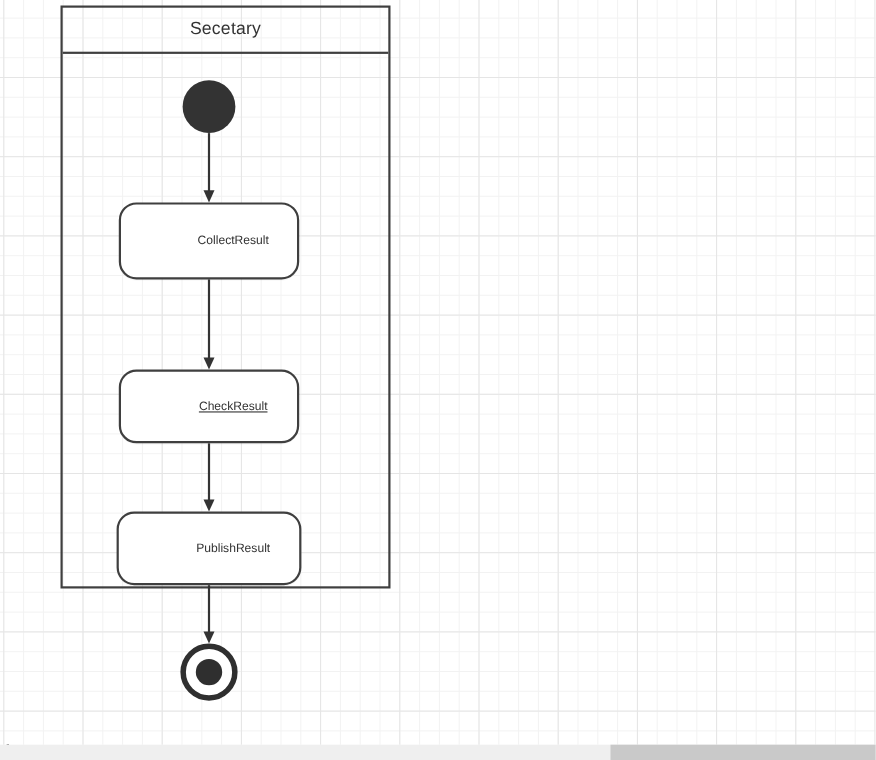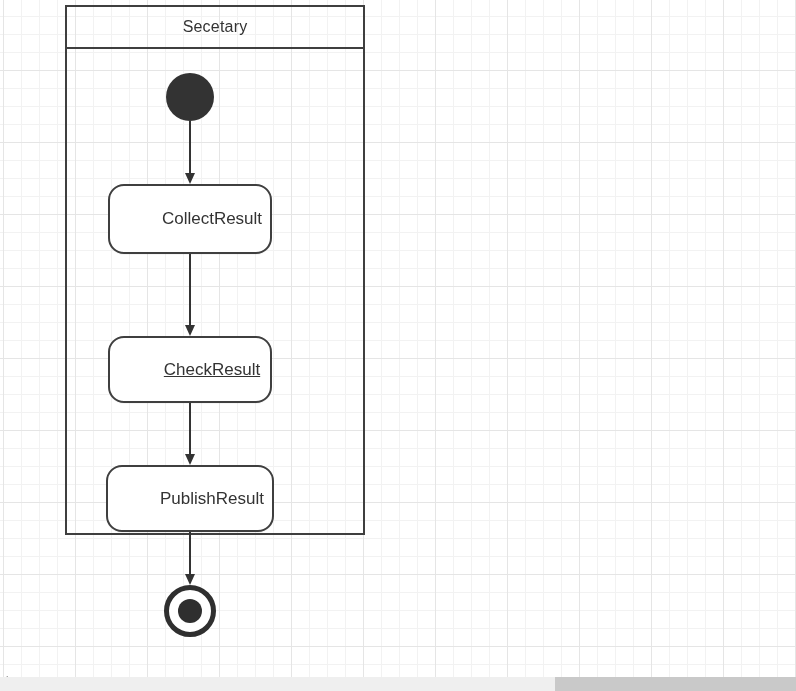--- a/index.html
+++ b/index.html
@@ -19,41 +19,41 @@
       linear-gradient(to right, #e5e5e5 1px, transparent 1px),
       linear-gradient(to bottom, #e5e5e5 1px, transparent 1px),
       linear-gradient(to right, #f2f2f2 1px, transparent 1px),
       linear-gradient(to bottom, #f2f2f2 1px, transparent 1px);
     background-size: 72px 72px, 72px 72px, 18px 18px, 18px 18px;
     background-position: 3px -2px, 3px -2px, 3px -2px, 3px -2px;
   }
   
   .lane {
     position: absolute;
-    left: 65px; top: 5px;
+    left: 55px; top: 5px;
     width: 300px; height: 530px;
     border: 2px solid #3f3f3f;
     background: transparent;
   }
   .lane-title {
     width: 100%; height: 42px;
     border-bottom: 2px solid #3f3f3f;
     display: flex; align-items: center; justify-content: center;
     font-size: 16px;
     color: #333333;
     letter-spacing: 0.2px;
   }
   
   .activity {
     position: absolute;
     border: 2px solid #3f3f3f;
     border-radius: 16px;
     background: #ffffff;
     display: flex; align-items: center; justify-content: center;
-    font-size: 17px;
+    font-size: 11px;
     color: #333333;
     box-shadow: 0 1px 0 rgba(0,0,0,0.04);
     padding-left: 44px;
   }
   .act-collect { left: 108px; top: 184px; width: 164px; height: 70px; }
   .act-check   { left: 108px; top: 336px; width: 164px; height: 67px; text-decoration: underline; }
   .act-publish { left: 106px; top: 465px; width: 168px; height: 67px; }
   
   .start-node {
     position: absolute;

